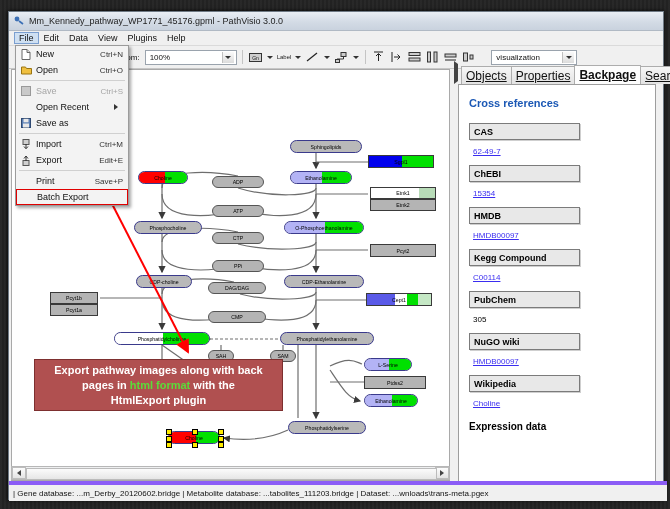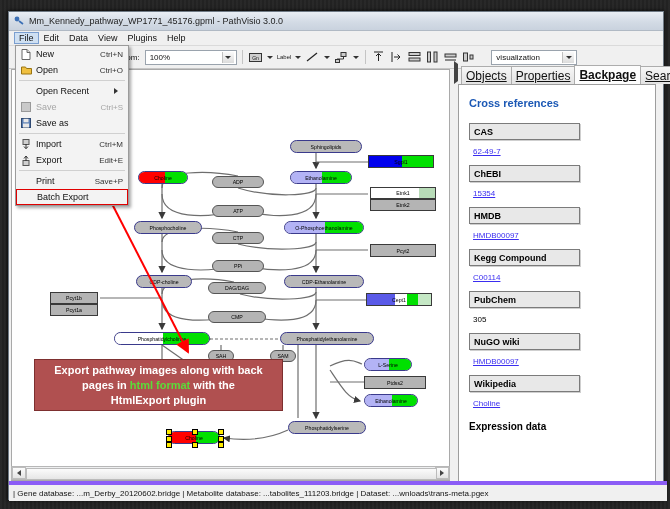--- a/index.html
+++ b/index.html
@@ -503,34 +503,34 @@
         <div class="mrow">
           <span class="micon">
             <svg width="11" height="10" viewBox="0 0 11 10">
               <path d="M0.5 2 h4 l1 1.5 h5 v5.5 h-10 z" fill="#f0c040" stroke="#9a7512"></path>
             </svg>
           </span>
           <span class="mlabel">Open</span>
           <span class="mkey">Ctrl+O</span>
         </div>
         <div class="msep"></div>
-        <div class="mrow">
-          <span class="micon"></span>
-          <span class="mlabel">Open Recent</span>
-          <span class="submarr"></span>
-          <span class="mkey"></span>
-        </div>
         <div class="mrow dim">
           <span class="micon">
             <svg width="10" height="10" viewBox="0 0 10 10">
               <rect x="0.5" y="0.5" width="9" height="9" fill="#c9c9c9" stroke="#999"></rect>
             </svg>
           </span>
           <span class="mlabel">Save</span>
           <span class="mkey">Ctrl+S</span>
+        </div>
+        <div class="mrow">
+          <span class="micon"></span>
+          <span class="mlabel">Open Recent</span>
+          <span class="submarr"></span>
+          <span class="mkey"></span>
         </div>
         <div class="mrow">
           <span class="micon">
             <svg width="10" height="10" viewBox="0 0 10 10">
               <rect x="0.5" y="0.5" width="9" height="9" fill="#5a7fb5" stroke="#2f4a73"></rect>
               <rect x="2.5" y="0.8" width="5" height="3.5" fill="#e8e8e8"></rect>
               <rect x="2" y="5.5" width="6" height="4" fill="#e8e8e8"></rect>
             </svg>
           </span>
           <span class="mlabel">Save as</span>

